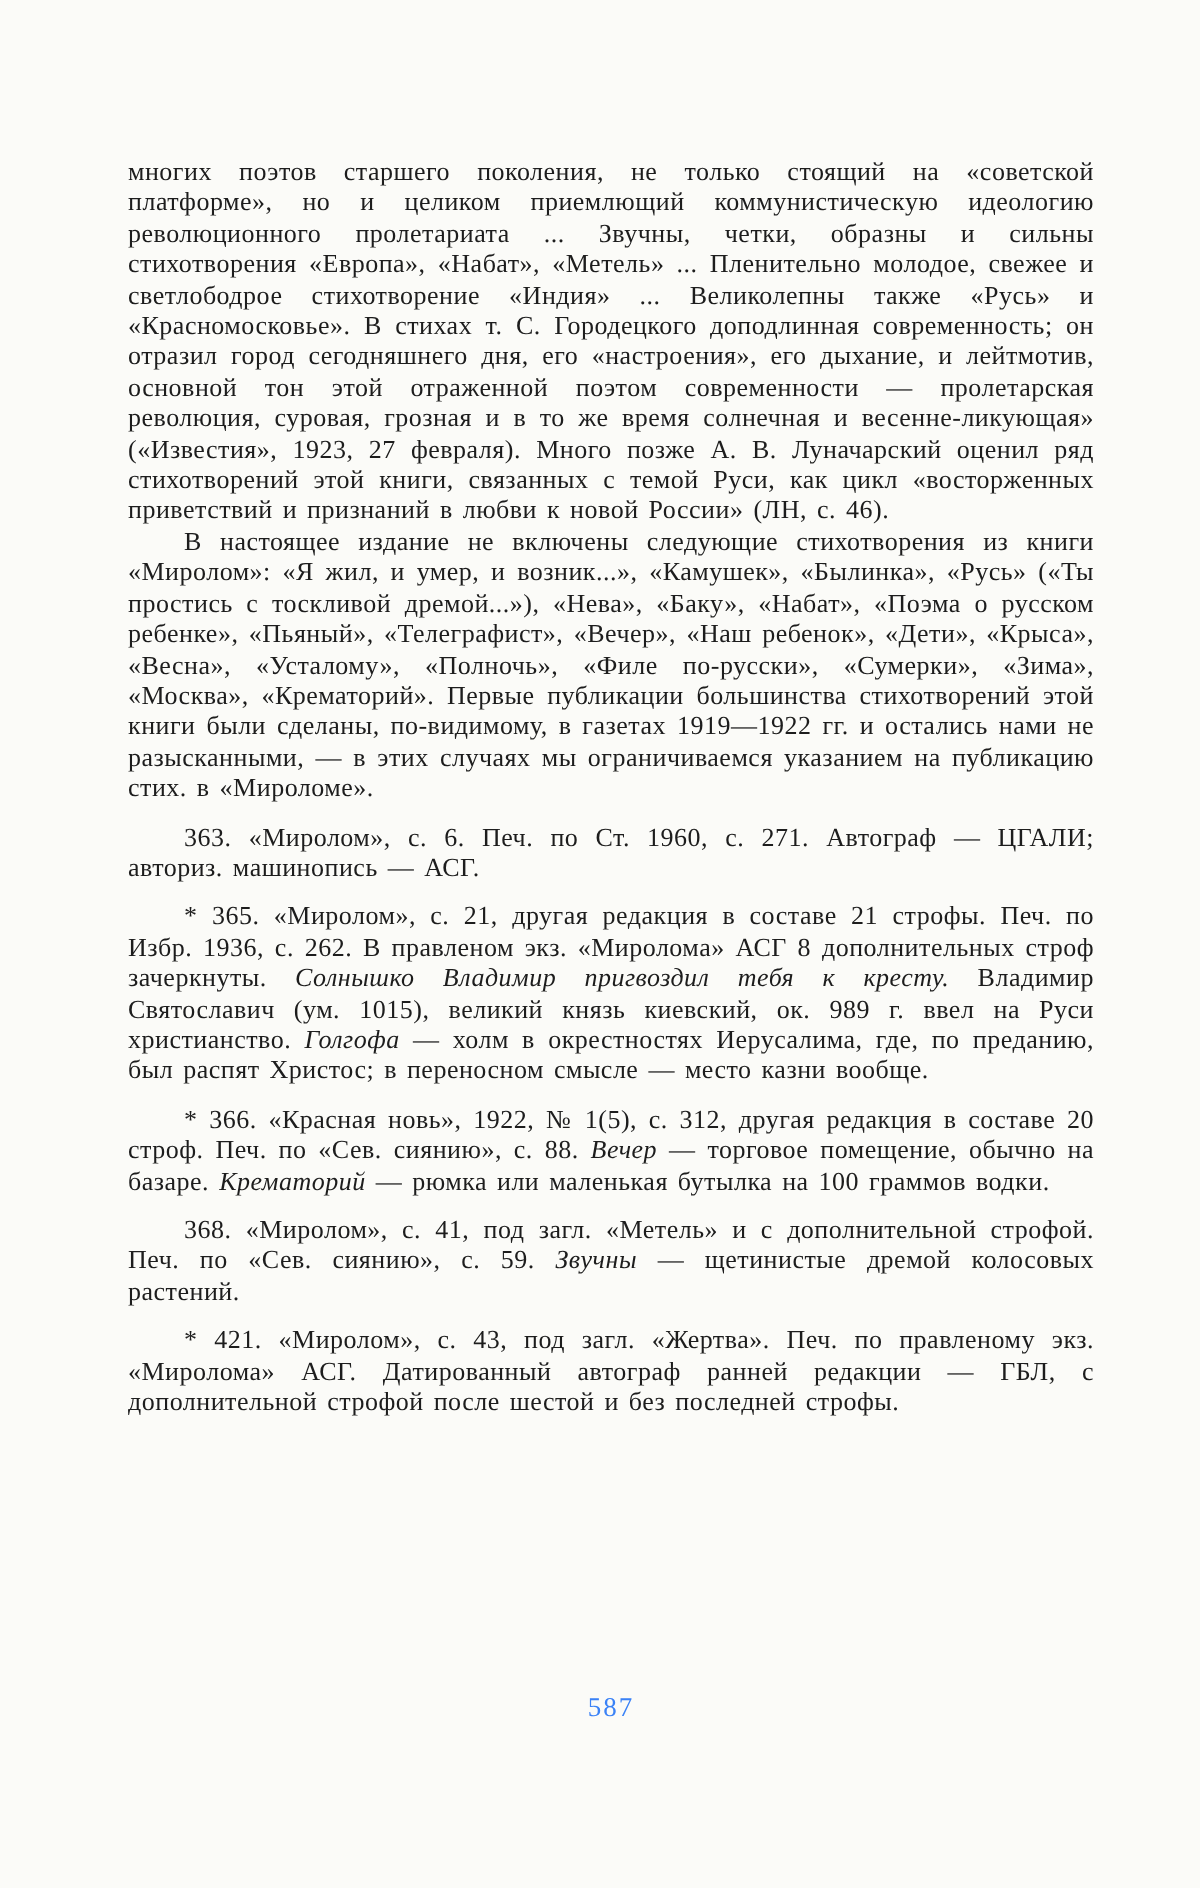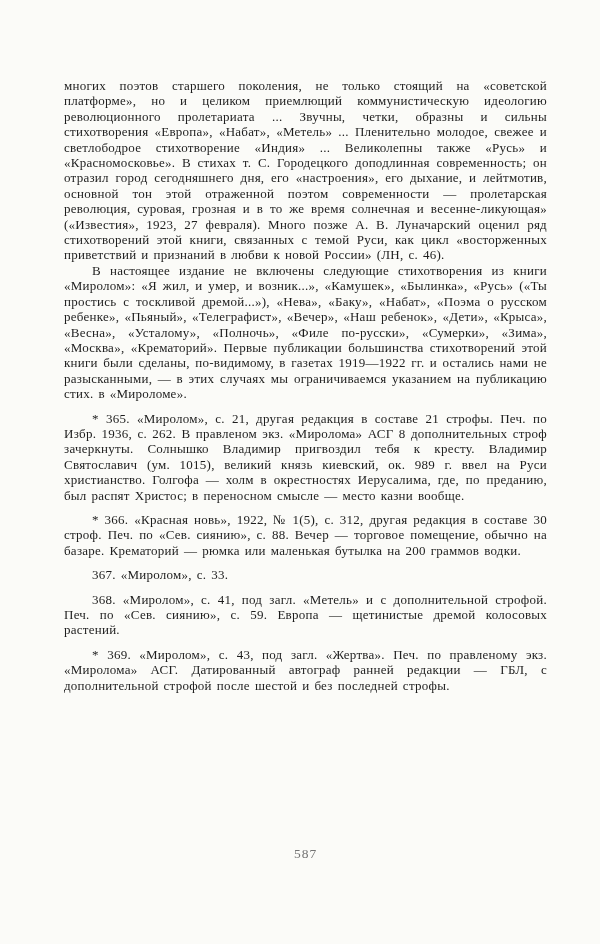--- a/index.html
+++ b/index.html
@@ -28,39 +28,39 @@
     letter-spacing: 0.25px;
     word-spacing: 1.5px;
     text-align: justify;
   }
   .para {
     margin: 0;
     text-indent: 0;
   }
   .para.indent { text-indent: 28px; }
   .para.spaced { margin-top: 9px; }
-  .italic { }
+  .italic { font-style: italic; }
   .page-number {
     position: absolute;
     left: 64px;
     top: 846px;
     width: 483px;
     text-align: center;
     font-size: 13.5px;
     letter-spacing: 1px;
-    color: #737373;
+    color: #3b82f6;
   }
 </style>
 </head>
 <body>
 
 <div class="page">
   <div class="text-block">
       <p class="para"><span>многих поэтов старшего поколения, не только стоящий на «советской платформе», но и целиком приемлющий коммунистическую идеологию революционного пролетариата ... Звучны, четки, образны и сильны стихотворения «Европа», «Набат», «Метель» ... Пленительно молодое, свежее и светлободрое стихотворение «Индия» ... Великолепны также «Русь» и «Красномосковье». В стихах т. С. Городецкого доподлинная современность; он отразил город сегодняшнего дня, его «настроения», его дыхание, и лейтмотив, основной тон этой отраженной поэтом современности — пролетарская революция, суровая, грозная и в то же время солнечная и весенне-ликующая» («Известия», 1923, 27 февраля). Много позже А. В. Луначарский оценил ряд стихотворений этой книги, связанных с темой Руси, как цикл «восторженных приветствий и признаний в любви к новой России» (ЛН, с. 46).</span></p>
       <p class="para indent"><span>В настоящее издание не включены следующие стихотворения из книги «Миролом»: «Я жил, и умер, и возник...», «Камушек», «Былинка», «Русь» («Ты простись с тоскливой дремой...»), «Нева», «Баку», «Набат», «Поэма о русском ребенке», «Пьяный», «Телеграфист», «Вечер», «Наш ребенок», «Дети», «Крыса», «Весна», «Усталому», «Полночь», «Филе по-русски», «Сумерки», «Зима», «Москва», «Крематорий». Первые публикации большинства стихотворений этой книги были сделаны, по-видимому, в газетах 1919—1922 гг. и остались нами не разысканными, — в этих случаях мы ограничиваемся указанием на публикацию стих. в «Мироломе».</span></p>
+      <p class="para indent spaced"><span>363. «Миролом», с. 6. Печ. по Ст. 1960, с. 271. Автограф — ЦГАЛИ; авториз. машинопись — АСГ.</span></p>
       <p class="para indent spaced"><span>* 365. «Миролом», с. 21, другая редакция в составе 21 строфы. Печ. по Избр. 1936, с. 262. В правленом экз. «Миролома» АСГ 8 дополнительных строф зачеркнуты. </span><span class="italic">Солнышко Владимир пригвоздил тебя к кресту.</span><span> Владимир Святославич (ум. 1015), великий князь киевский, ок. 989 г. ввел на Руси христианство. </span><span class="italic">Голгофа</span><span> — холм в окрестностях Иерусалима, где, по преданию, был распят Христос; в переносном смысле — место казни вообще.</span></p>
-      <p class="para indent spaced"><span>* 366. «Красная новь», 1922, № 1(5), с. 312, другая редакция в составе 30 строф. Печ. по «Сев. сиянию», с. 88. </span><span class="italic">Вечер</span><span> — торговое помещение, обычно на базаре. </span><span class="italic">Крематорий</span><span> — рюмка или маленькая бутылка на 200 граммов водки.</span></p>
-      <p class="para indent spaced"><span>367. «Миролом», с. 33.</span></p>
-      <p class="para indent spaced"><span>368. «Миролом», с. 41, под загл. «Метель» и с дополнительной строфой. Печ. по «Сев. сиянию», с. 59. </span><span class="italic">Европа</span><span> — щетинистые дремой колосовых растений.</span></p>
-      <p class="para indent spaced"><span>* 369. «Миролом», с. 43, под загл. «Жертва». Печ. по правленому экз. «Миролома» АСГ. Датированный автограф ранней редакции — ГБЛ, с дополнительной строфой после шестой и без последней строфы.</span></p>
+      <p class="para indent spaced"><span>* 366. «Красная новь», 1922, № 1(5), с. 312, другая редакция в составе 20 строф. Печ. по «Сев. сиянию», с. 88. </span><span class="italic">Вечер</span><span> — торговое помещение, обычно на базаре. </span><span class="italic">Крематорий</span><span> — рюмка или маленькая бутылка на 100 граммов водки.</span></p>
+      <p class="para indent spaced"><span>368. «Миролом», с. 41, под загл. «Метель» и с дополнительной строфой. Печ. по «Сев. сиянию», с. 59. </span><span class="italic">Звучны</span><span> — щетинистые дремой колосовых растений.</span></p>
+      <p class="para indent spaced"><span>* 421. «Миролом», с. 43, под загл. «Жертва». Печ. по правленому экз. «Миролома» АСГ. Датированный автограф ранней редакции — ГБЛ, с дополнительной строфой после шестой и без последней строфы.</span></p>
     </div>
   <div class="page-number">587</div>
 </div>
 
 </body></html>

